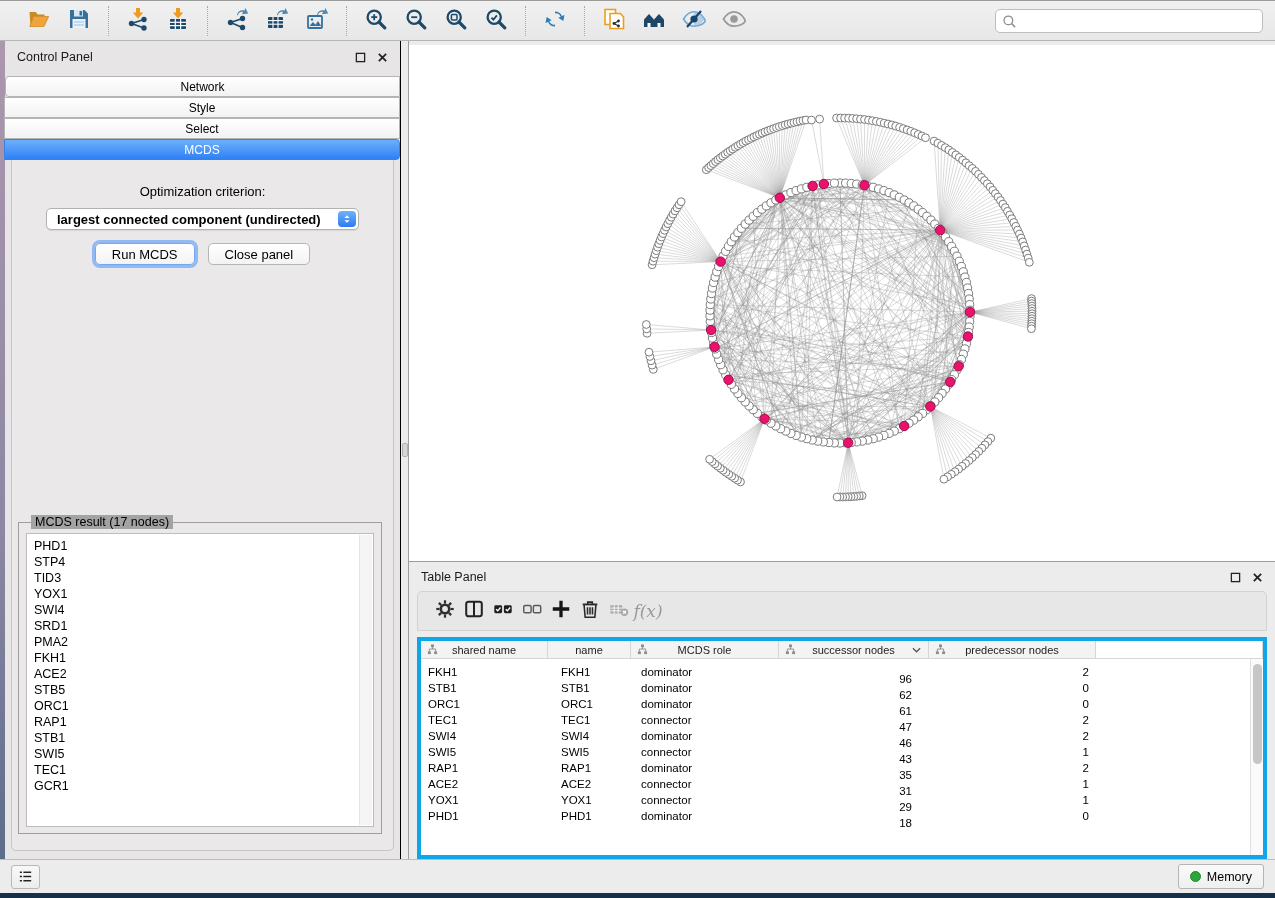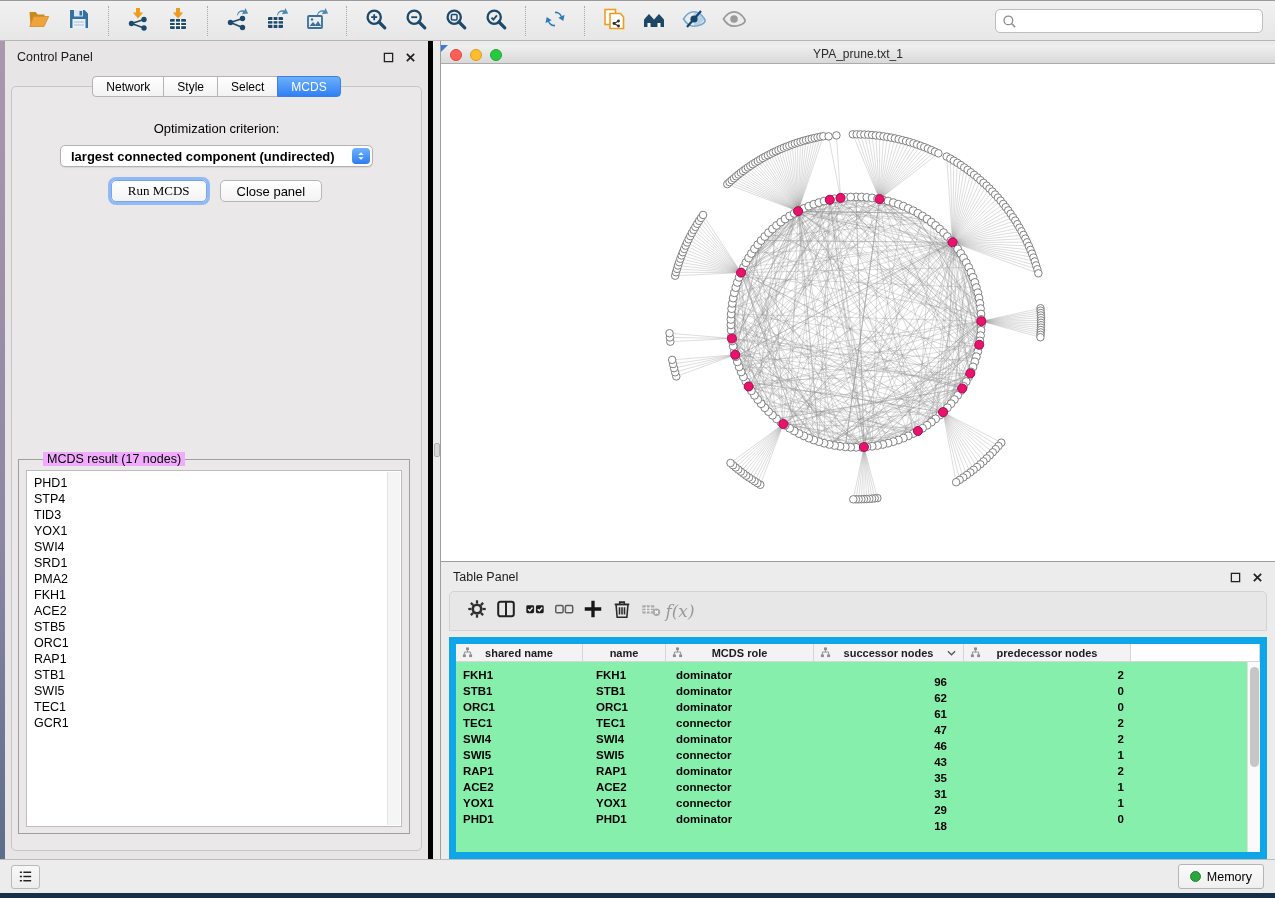--- a/index.html
+++ b/index.html
@@ -15,44 +15,44 @@
   .tb-btn svg { width:24px; height:24px; }
   .search-wrap { margin-left:auto; position:relative; }
   .search-wrap input { width:268px; height:24px; border:1px solid #bdbdbd; border-radius:5px; background:#fff; padding:0 8px 0 26px; font-size:13px; outline:none; }
   .search-wrap svg { position:absolute; left:7px; top:5px; width:15px; height:15px; }
 
   
   .main { flex:1; display:flex; min-height:0; }
   .wall-strip { width:5px; background:linear-gradient(#ab97ae,#8d87a3 60%,#5c6d8a); flex:0 0 auto; }
 
   
-  .cpanel { width:428px; flex:0 0 auto; background:#e7e5e5; border-right:5px solid #000000; display:flex; flex-direction:column; padding-top:5px; }
+  .cpanel { width:396px; flex:0 0 auto; background:#e7e5e5; border-right:1px solid #000000; display:flex; flex-direction:column; padding-top:5px; }
   .panel-header { height:22px; display:flex; align-items:center; padding:0 12px; flex:0 0 auto; }
   .panel-title { font-size:12.5px; color:#1a1a1a; }
   .panel-header .ph-icons { margin-left:auto; display:flex; gap:11px; align-items:center; }
   .ph-icons svg { width:11px; height:11px; display:block; }
 
-  .seg { display:flex; justify-content:center; }
+  .seg { display:flex; justify-content:center;flex-direction:column; }
   .seg-btn { height:21px; padding:0 13px; font-size:12px; background:linear-gradient(#ffffff,#f2f2f2); border:1px solid #b4b4b4; margin-left:-1px; color:#000; font-family:inherit; }
   .seg-btn:first-child { border-radius:4px 0 0 4px; margin-left:0; }
   .seg-btn:last-child { border-radius:0 4px 4px 0; }
   .seg-btn.active { background:linear-gradient(#6cb0fb,#2f80f5); color:#fff; border-color:#3f7fdd; }
 
   .cp-tabs { margin-top:8px; position:relative; z-index:2; }
   .cp-body { flex:1; margin:-11px 6px 8px 6px; background:#eae8e8; border:1px solid #c6c6c6; border-radius:5px; position:relative; padding-top:22px; display:flex; flex-direction:column; }
   .opt-label { text-align:center; font-size:13px; margin-top:12px; color:#000; }
   .dropdown { margin:9px auto 0; width:313px; height:22px; background:#fff; border:1px solid #b2b2b2; border-radius:5px; position:relative; display:flex; align-items:center; padding:0 26px 0 10px; box-shadow:0 1px 1px rgba(0,0,0,.08);font-weight:bold; }
   .dropdown .dd-text { font-size:13px; white-space:nowrap; }
   .dropdown .dd-step { position:absolute; right:2px; top:2px; width:18px; height:16px; border-radius:4px; background:linear-gradient(#70b2fc,#2d7cf0); display:flex; align-items:center; justify-content:center; }
   .btn-row { display:flex; justify-content:center; gap:13px; margin-top:13px; }
   .mac-btn { height:22px; padding:0 16px; font-size:13px; font-family:inherit; background:linear-gradient(#ffffff,#f3f3f3); border:1px solid #b6b6b6; border-radius:5px; color:#000; }
-  .mac-btn.focused { box-shadow:0 0 0 3px rgba(118,170,250,.75); border-color:#74a7ef;font-family:Liberation Serif, serif; }
+  .mac-btn.focused { box-shadow:0 0 0 3px rgba(118,170,250,.75); border-color:#74a7ef; }
 
   .groupbox { position:absolute; left:6px; right:11px; top:372px; bottom:16px; border:1px solid #9f9f9f; background:#eae8e8; }
-  .groupbox .legend { position:absolute; top:-8px; left:24px; background:#f0abfc; padding:0 4px; font-size:12.5px; }
+  .groupbox .legend { position:absolute; top:-8px; left:12px; background:#a3a3a3; padding:0 4px; font-size:12.5px; }
   .group-list { position:absolute; left:7px; right:7px; top:10px; bottom:6px; background:#fff; border:1px solid #bdbdbd; overflow:hidden; padding:4px 0 0 7px; }
   .group-list .scrolltrack { position:absolute; right:1px; top:1px; bottom:1px; width:13px; background:#f5f5f5; border-left:1px solid #e4e4e4; }
   .mcds-item { font-size:12.5px; line-height:16px; color:#000; }
 
   
   .splitter { width:8px; background:#ebebeb; border-right:1px solid #9e9e9e; position:relative; flex:0 0 auto; }
   .splitter .grip { position:absolute; top:402px; left:1px; width:6px; height:14px; background:#d6d6d6; border:1px solid #b0b0b0; border-radius:2px; }
 
   
   .right { flex:1; display:flex; flex-direction:column; min-width:0; padding-top:4px; }
@@ -68,21 +68,21 @@
   .net-canvas { flex:1; background:#fff; position:relative; }
   .net-canvas svg { position:absolute; inset:0; width:100%; height:100%; }
 
   
   .tpanel { flex:1; background:#ececec; display:flex; flex-direction:column; min-height:0; padding-top:4px; }
   .tp-toolbar { height:40px; margin:3px 8px 0 8px; background:#e7e7e7; border:1px solid #d2d2d2; border-radius:5px 5px 0 0; display:flex; align-items:center; padding:0 14px; gap:3px; flex:0 0 auto; }
   .tp-tool { width:26px; height:26px; display:flex; align-items:center; justify-content:center; }
   .tp-tool svg { width:22px; height:22px; }
   .fx { font-family:"DejaVu Serif", serif; font-style:italic; font-size:17px; color:#9a9a9a; }
 
-  .ttable { flex:1; margin:6px 8px 0 8px; background:#86efac; border:7px solid #0ea5e9; position:relative; overflow:hidden; min-height:0;font-weight:bold; }
+  .ttable { flex:1; margin:6px 8px 0 8px; background:#ffffff; border:4px solid #0ea5e9; position:relative; overflow:hidden; min-height:0; }
   .t-head, .t-row { display:grid; grid-template-columns:127px 83px 148px 150px 167px 1fr; }
   .t-head { height:18px; border-bottom:1px solid #d6d6d6; }
   .h-cell { background:#f3f3f3; border-right:1px solid #d6d6d6; display:flex; align-items:center; justify-content:center; gap:5px; font-size:11px; color:#1c1c1c; position:relative; }
   .h-cell .tree { width:11px; height:11px; position:absolute; left:6px; top:3px; }
   .h-cell .sort { width:9px; height:6px; position:absolute; right:7px; top:6px; }
   .h-fill { background:#fff; }
   .t-row { height:16px; font-size:11.5px; color:#000; }
   .t-row div { display:flex; align-items:center; }
   .cell-0 { padding-left:7px; }
   .cell-1 { padding-left:13px; }
@@ -340,29 +340,20 @@
         </div>
       </div>
     </div>
 
     <div class="splitter">
         <span class="grip"></span>
       </div>
 
     <div class="right">
       <div class="netwin">
-        <div class="net-titlebar">
-          <span class="corner-flag"></span>
-          <span class="traffic">
-            <span class="tl-red"></span>
-            <span class="tl-yellow"></span>
-            <span class="tl-green"></span>
-          </span>
-          <span class="net-title">YPA_prune.txt_1</span>
-        </div>
         <div class="net-canvas">
           <svg id="graph-svg" preserveAspectRatio="xMidYMid meet" viewBox="0 0 866 498">
               <g stroke="#8d8d8d" stroke-width="0.75" stroke-opacity="0.42" fill="none">
                 <line x1="408.7" y1="130.9" x2="307.7" y2="300.2"></line>
                 <line x1="414.3" y1="387.9" x2="504.7" y2="366.1"></line>
                 <line x1="458.8" y1="386.0" x2="560.7" y2="250.6"></line>
                 <line x1="392.4" y1="383.1" x2="302.5" y2="278.5"></line>
                 <line x1="561.0" y1="261.8" x2="536.5" y2="183.0"></line>
                 <line x1="301.3" y1="250.6" x2="419.8" y2="388.5"></line>
                 <line x1="552.4" y1="212.5" x2="529.6" y2="343.7"></line>

